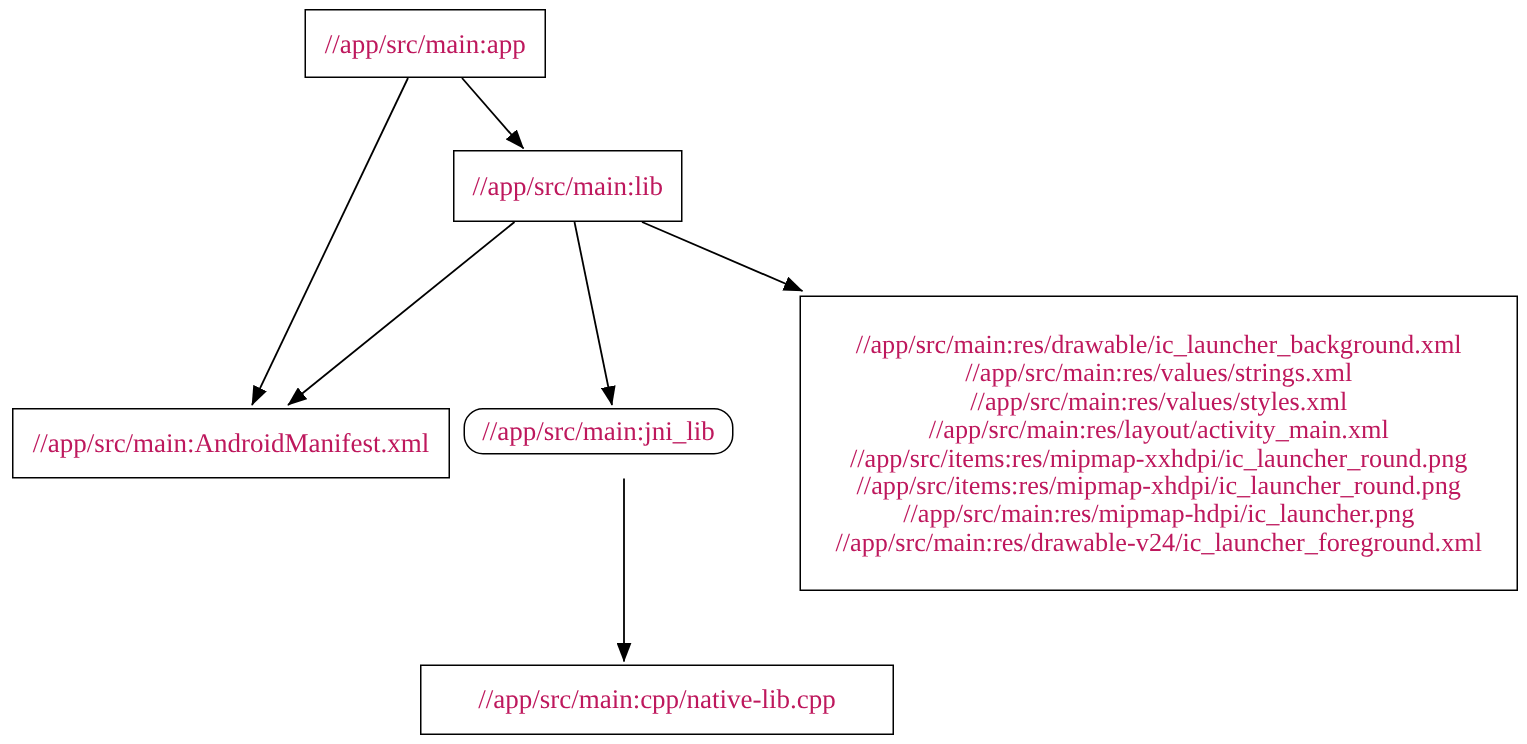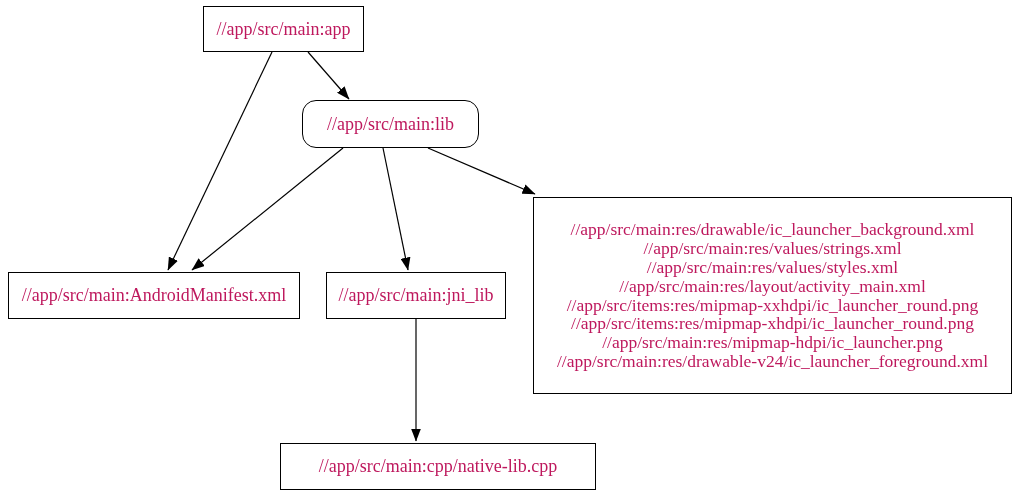--- a/index.html
+++ b/index.html
@@ -25,23 +25,23 @@
     background: #ffffff;
     border: 1px solid #000000;
     display: flex;
     align-items: center;
     justify-content: center;
     font-size: 18px;
     white-space: nowrap;
     text-align: center;
   }
   .node-app      { left: 203px; top: 6px;   width: 161px; height: 46px; }
-  .node-lib      { left: 302px; top: 100px; width: 177px; height: 48px; border-radius: 14px; }
+  .node-lib      { left: 302px; top: 100px; width: 153px; height: 48px; }
   .node-manifest { left: 8px;   top: 272px; width: 292px; height: 47px; }
-  .node-jni      { left: 326px; top: 272px; width: 180px; height: 47px; }
+  .node-jni      { left: 309px; top: 272px; width: 180px; height: 31px; border-radius: 13px; }
   .node-cpp      { left: 280px; top: 443px; width: 316px; height: 47px; }
   .node-res {
     left: 533px; top: 197px; width: 479px; height: 197px;
     flex-direction: column;
     line-height: 18.8px;
     font-size: 17.5px;
   }
   .res-line { white-space: nowrap; }
 </style>
 </head>

